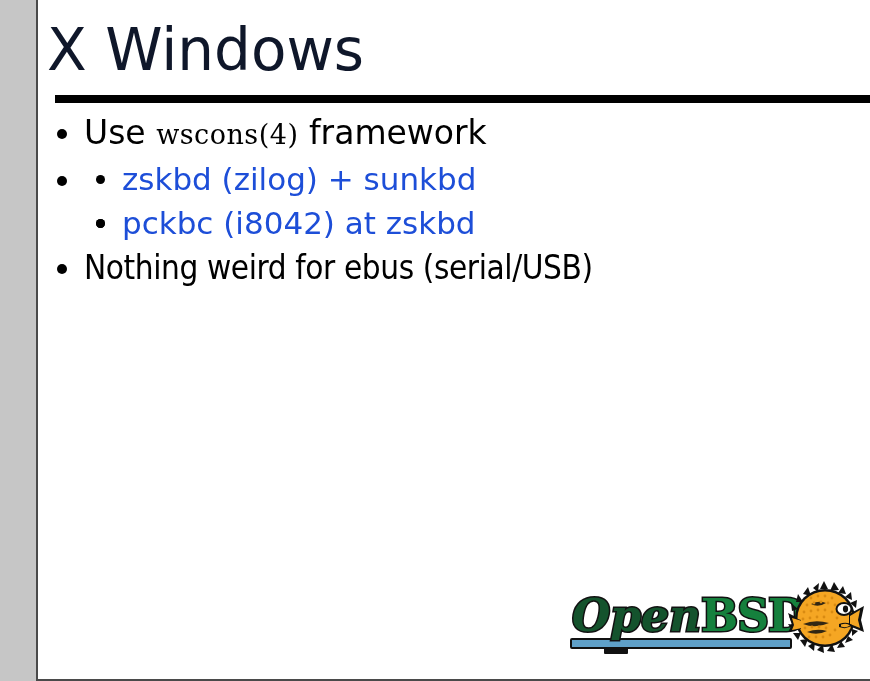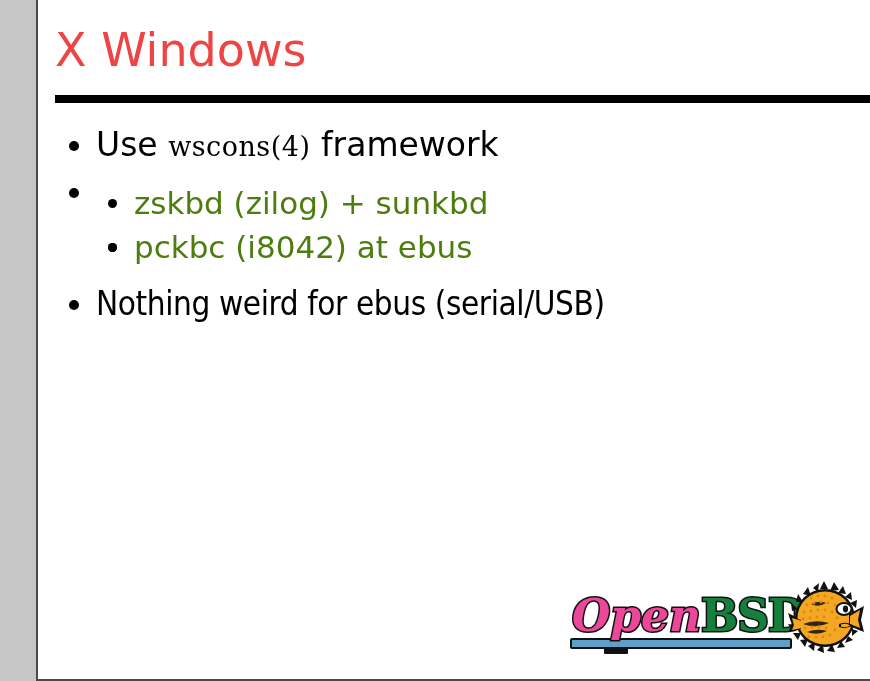--- a/index.html
+++ b/index.html
@@ -40,25 +40,25 @@
     left: 36px;
     bottom: 0;
     width: 834px;
     height: 2px;
     background: #4a4a4a;
   }
 
   
   .title {
     position: absolute;
-    left: 55px;
+    left: 47px;
     top: 14px;
-    font-size: 46px;
+    font-size: 58px;
     line-height: 72px;
-    color: #ef4444;
+    color: #0f172a;
     font-weight: normal;
     letter-spacing: 0px;
     white-space: nowrap;
   }
   .title-rule {
     position: absolute;
     left: 55px;
     top: 95px;
     width: 815px;
     height: 8px;
@@ -67,21 +67,21 @@
 
   
   .body {
     position: absolute;
     left: 0;
     top: 110px;
     width: 870px;
   }
   ul.l1, ul.l2 {
     list-style: none;
-    margin: 12px;
+    margin: 0;
     padding: 0;
   }
   li.b1 {
     position: relative;
     padding-left: 84px;
     font-size: 33px;
     line-height: 45px;
     color: #000000;
     white-space: nowrap;
   }
@@ -92,21 +92,21 @@
     width: 10px;
     height: 10px;
     border-radius: 50%;
     background: #000000;
   }
   li.b2 {
     position: relative;
     padding-left: 38px;
     font-size: 31px;
     line-height: 44px;
-    color: #4d7c0f;
+    color: #1d4ed8;
     white-space: nowrap;
   }
   li.b2 > .bullet {
     position: absolute;
     left: 12px;
     top: 18px;
     width: 9px;
     height: 9px;
     border-radius: 50%;
     background: #000000;
@@ -166,21 +166,21 @@
     font-family: "DejaVu Serif", serif;
     font-weight: bold;
     font-style: italic;
     font-size: 44px;
     line-height: 48px;
     white-space: nowrap;
     -webkit-text-stroke: 3px #111111;
     paint-order: stroke fill;
   }
   .logo-open {
-    color: #ec4899;
+    color: #14532d;
     font-style: italic;
   }
   .logo-bsd {
     color: #15803d;
     font-style: normal;
     letter-spacing: -1px;
   }
 
   
   .puffy {
@@ -219,21 +219,21 @@
         <ul class="l2">
           <li class="b2">
             <span class="bullet"></span>
             <span>zskbd (zilog) + sunkbd</span>
           </li>
           <li class="b2">
             <span class="bullet"></span>
           </li>
           <li class="b2">
             <span class="bullet"></span>
-            <span>pckbc (i8042) at ebus</span>
+            <span>pckbc (i8042) at zskbd</span>
           </li>
         </ul>
       </li>
 
       <li class="b1">
         <span class="bullet"></span>
         <span class="cond">Nothing weird for ebus (serial/USB)</span>
       </li>
 
     </ul>

